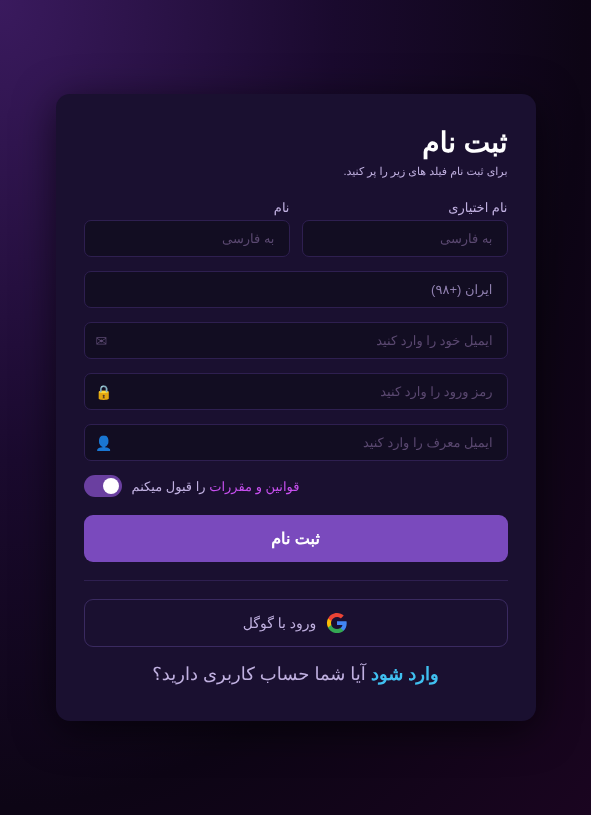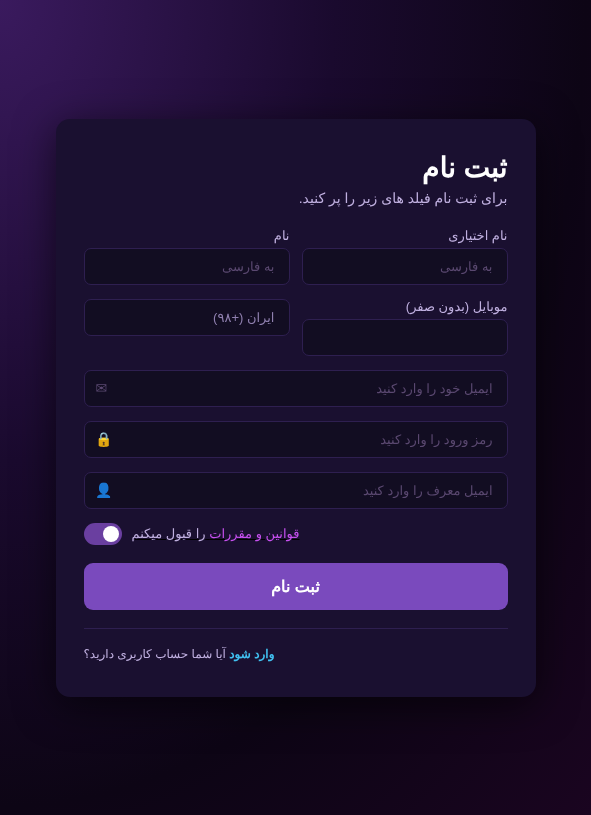--- a/index.html
+++ b/index.html
@@ -26,21 +26,21 @@
     .card-title {
       text-align: right;
       color: #fff;
       font-size: 28px;
       font-weight: 700;
       margin-bottom: 6px;
     }
 
     .card-subtitle {
       color: #c0b0e0;
-      font-size: 14px;
+      font-size: 11px;
       margin-bottom: 22px;
       font-weight: 500;
     }
 
     .row {
       display: flex;
       flex-direction: row;
       gap: 12px;
       margin-bottom: 0;
     }
@@ -95,21 +95,20 @@
       pointer-events: none;
     }
 
     .terms-row {
       display: flex;
       align-items: center;
       justify-content: flex-end;
       gap: 10px;
       margin-bottom: 18px;
       margin-top: 4px;
-      text-decoration: underline;
     }
 
     .terms-text {
       color: #c0b0e0;
       font-size: 13px;
       direction: rtl;
     }
 
     .terms-link {
       color: #c850f0;
@@ -175,23 +174,23 @@
       margin-bottom: 16px;
     }
 
     .google-icon {
       width: 22px;
       height: 22px;
       flex-shrink: 0;
     }
 
     .login-row {
-      text-align: left;
-      color: #c0b0e0;
-      font-size: 12px;
+      text-align: center;
+      color: #c0b0e0;
+      font-size: 18px;
     }
 
     .login-link {
       color: #40c0f0;
       text-decoration: none;
       font-weight: 600;
     }
   </style>
 </head>
 <body>
@@ -207,24 +206,20 @@
       <input class="field-input" type="text" placeholder="به فارسی" style="">
     </div>
     <div class="field-group">
       <div class="field-label">نام</div>
       <input class="field-input" type="text" placeholder="به فارسی" style="">
     </div>
   </div>
 
   
   <div class="row">
-    <div class="field-group">
-      <div class="field-label">موبایل (بدون صفر)</div>
-      <input class="field-input" type="text" placeholder="" style="">
-    </div>
     <div class="field-group">
       <input class="field-input" type="text" value="ایران (+۹۸)" placeholder="ایران (+۹۸)" style="">
     </div>
   </div>
 
   
   <div class="field-group">
     <div class="input-with-icon">
       <input class="field-input" type="email" placeholder="ایمیل خود را وارد کنید" style="">
       <span class="input-icon">✉</span>
@@ -257,19 +252,28 @@
       <div class="toggle-knob"></div>
     </div>
   </div>
 
   
   <button class="register-btn">ثبت نام</button>
 
   <hr class="divider">
 
   
+  <button class="google-btn">
+    <svg class="google-icon" viewBox="0 0 24 24">
+      <path fill="#4285F4" d="M22.56 12.25c0-.78-.07-1.53-.2-2.25H12v4.26h5.92c-.26 1.37-1.04 2.53-2.21 3.31v2.77h3.57c2.08-1.92 3.28-4.74 3.28-8.09z"></path>
+      <path fill="#34A853" d="M12 23c2.97 0 5.46-.98 7.28-2.66l-3.57-2.77c-.98.66-2.23 1.06-3.71 1.06-2.86 0-5.29-1.93-6.16-4.53H2.18v2.84C3.99 20.53 7.7 23 12 23z"></path>
+      <path fill="#FBBC05" d="M5.84 14.09c-.22-.66-.35-1.36-.35-2.09s.13-1.43.35-2.09V7.07H2.18C1.43 8.55 1 10.22 1 12s.43 3.45 1.18 4.93l3.66-2.84z"></path>
+      <path fill="#EA4335" d="M12 5.38c1.62 0 3.06.56 4.21 1.64l3.15-3.15C17.45 2.09 14.97 1 12 1 7.7 1 3.99 3.47 2.18 7.07l3.66 2.84c.87-2.6 3.3-4.53 6.16-4.53z"></path>
+    </svg>
+    <span>ورود با گوگل</span>
+  </button>
 
   
   <div class="login-row">
     <a href="#" class="login-link">وارد شود</a>
     <span>آیا شما حساب کاربری دارید؟</span>
   </div>
 </div>
 
 </body></html>

